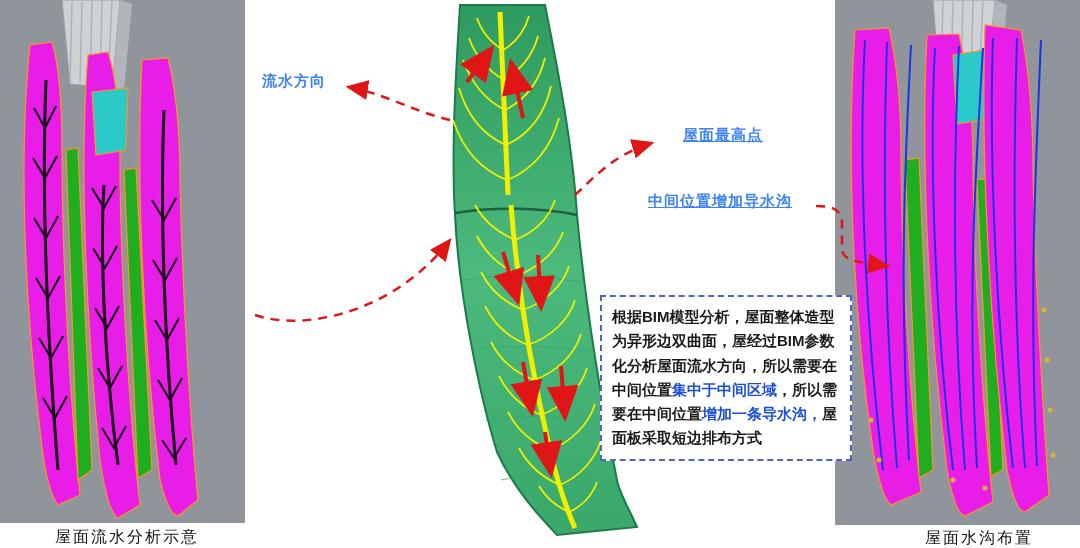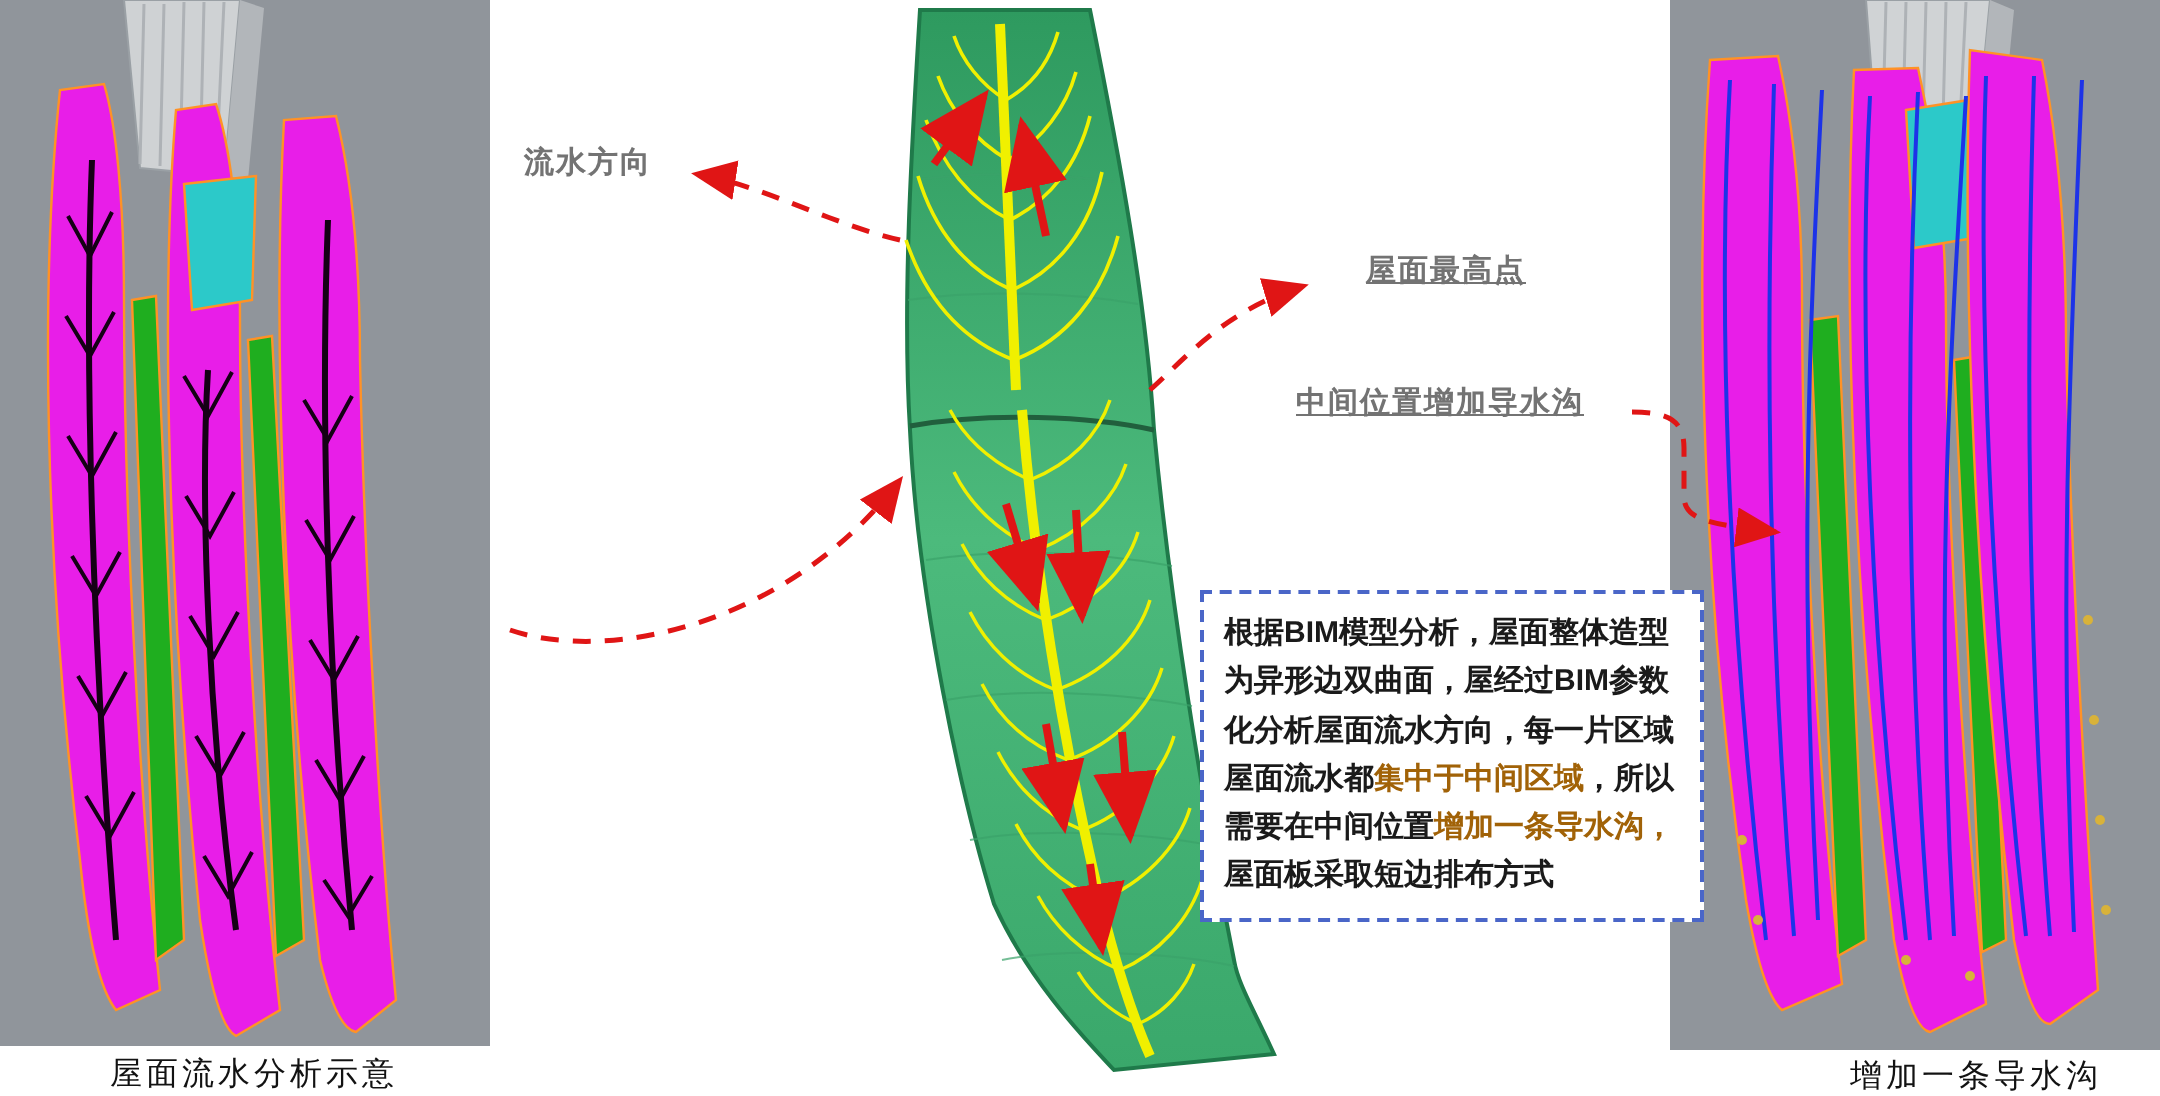--- a/index.html
+++ b/index.html
@@ -7,34 +7,34 @@
     width:1080px;height:548px;position:relative;overflow:hidden;
     background:#ffffff;
     font-family:"Liberation Sans","DejaVu Sans",sans-serif;
   }
   .panel-gray{position:absolute;top:0;}
   .panel-left{left:0;width:245px;height:523px;}
   .panel-right{left:835px;width:245px;height:525px;}
   .center-stage{position:absolute;left:245px;top:0;width:590px;height:548px;}
   svg{display:block;}
   .blue-label{
-    position:absolute;color:#737373;font-weight:bold;font-size:15px;
+    position:absolute;color:#3b82f6;font-weight:bold;font-size:15px;
     white-space:nowrap;z-index:4;letter-spacing:1px;
   }
   .caption{
     position:absolute;color:#121212;font-size:16px;z-index:4;white-space:nowrap;
     letter-spacing:2px;
   }
   .textbox{
     position:absolute;left:600px;top:295px;width:228px;z-index:4;
     border:2px dashed #4a66c8;background:#ffffff;
     padding:8px 10px;font-size:15px;line-height:1.62;color:#1a1a1a;
     font-weight:bold;
   }
-  .seg-red{color:#a16207;}
+  .seg-red{color:#1d4ed8;}
   #overlay{position:absolute;left:0;top:0;z-index:5;pointer-events:none;}
 </style>
 </head>
 <body>
 
 <div class="panel-gray panel-left">
   <svg width="245" height="523" viewBox="0 0 245 523">
     <rect x="0" y="0" width="245" height="523" fill="#90959b"></rect>
 
     <g>
@@ -179,17 +179,17 @@
     <path d="M575,195 C592,180 612,155 652,143"></path>
     <path d="M816,206 C834,206 842,210 842,224 L842,248 C842,260 854,262 888,266"></path>
   </g>
 </svg>
 
 <div class="blue-label" style="left:262px;top:72px;">流水方向</div>
 <div class="blue-label" style="left:683px;top:126px;text-decoration:underline;">屋面最高点</div>
 <div class="blue-label" style="left:648px;top:192px;text-decoration:underline;">中间位置增加导水沟</div>
 
 <div class="textbox">
-  <span>根据BIM模型分析，屋面整体造型为异形边双曲面，屋经过BIM参数化分析屋面流水方向，每一片区域屋面流水都</span><span class="seg-red">集中于中间区域</span><span>，所以需要在中间位置</span><span class="seg-red">增加一条导水沟，</span><span>屋面板采取短边排布方式</span>
+  <span>根据BIM模型分析，屋面整体造型为异形边双曲面，屋经过BIM参数化分析屋面流水方向，所以需要在中间位置</span><span class="seg-red">集中于中间区域</span><span>，所以需要在中间位置</span><span class="seg-red">增加一条导水沟，</span><span>屋面板采取短边排布方式</span>
 </div>
 
 <div class="caption" style="left:55px;top:527px;">屋面流水分析示意</div>
-<div class="caption" style="left:925px;top:528px;">增加一条导水沟</div>
+<div class="caption" style="left:925px;top:528px;">屋面水沟布置</div>
 
 </body></html>

